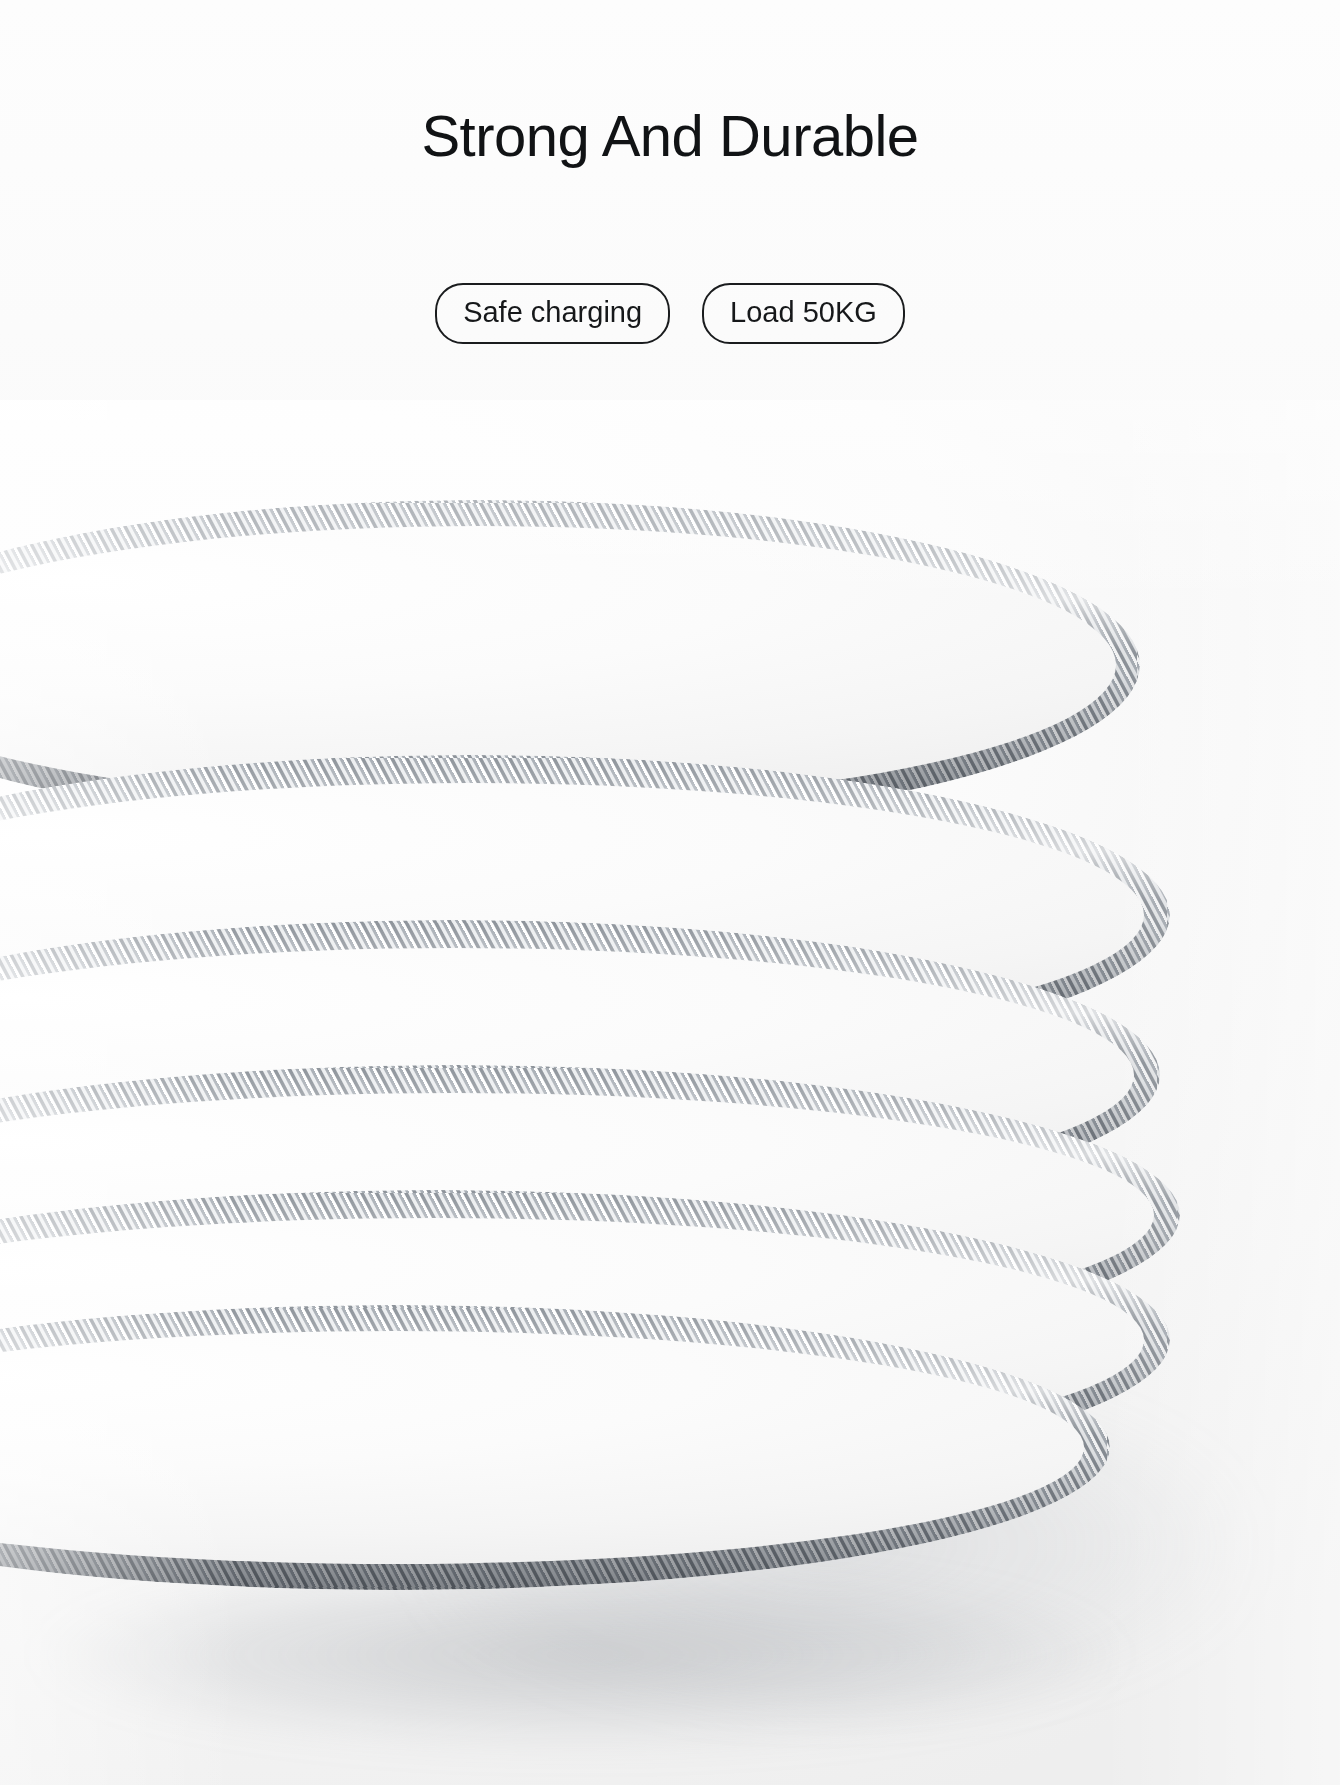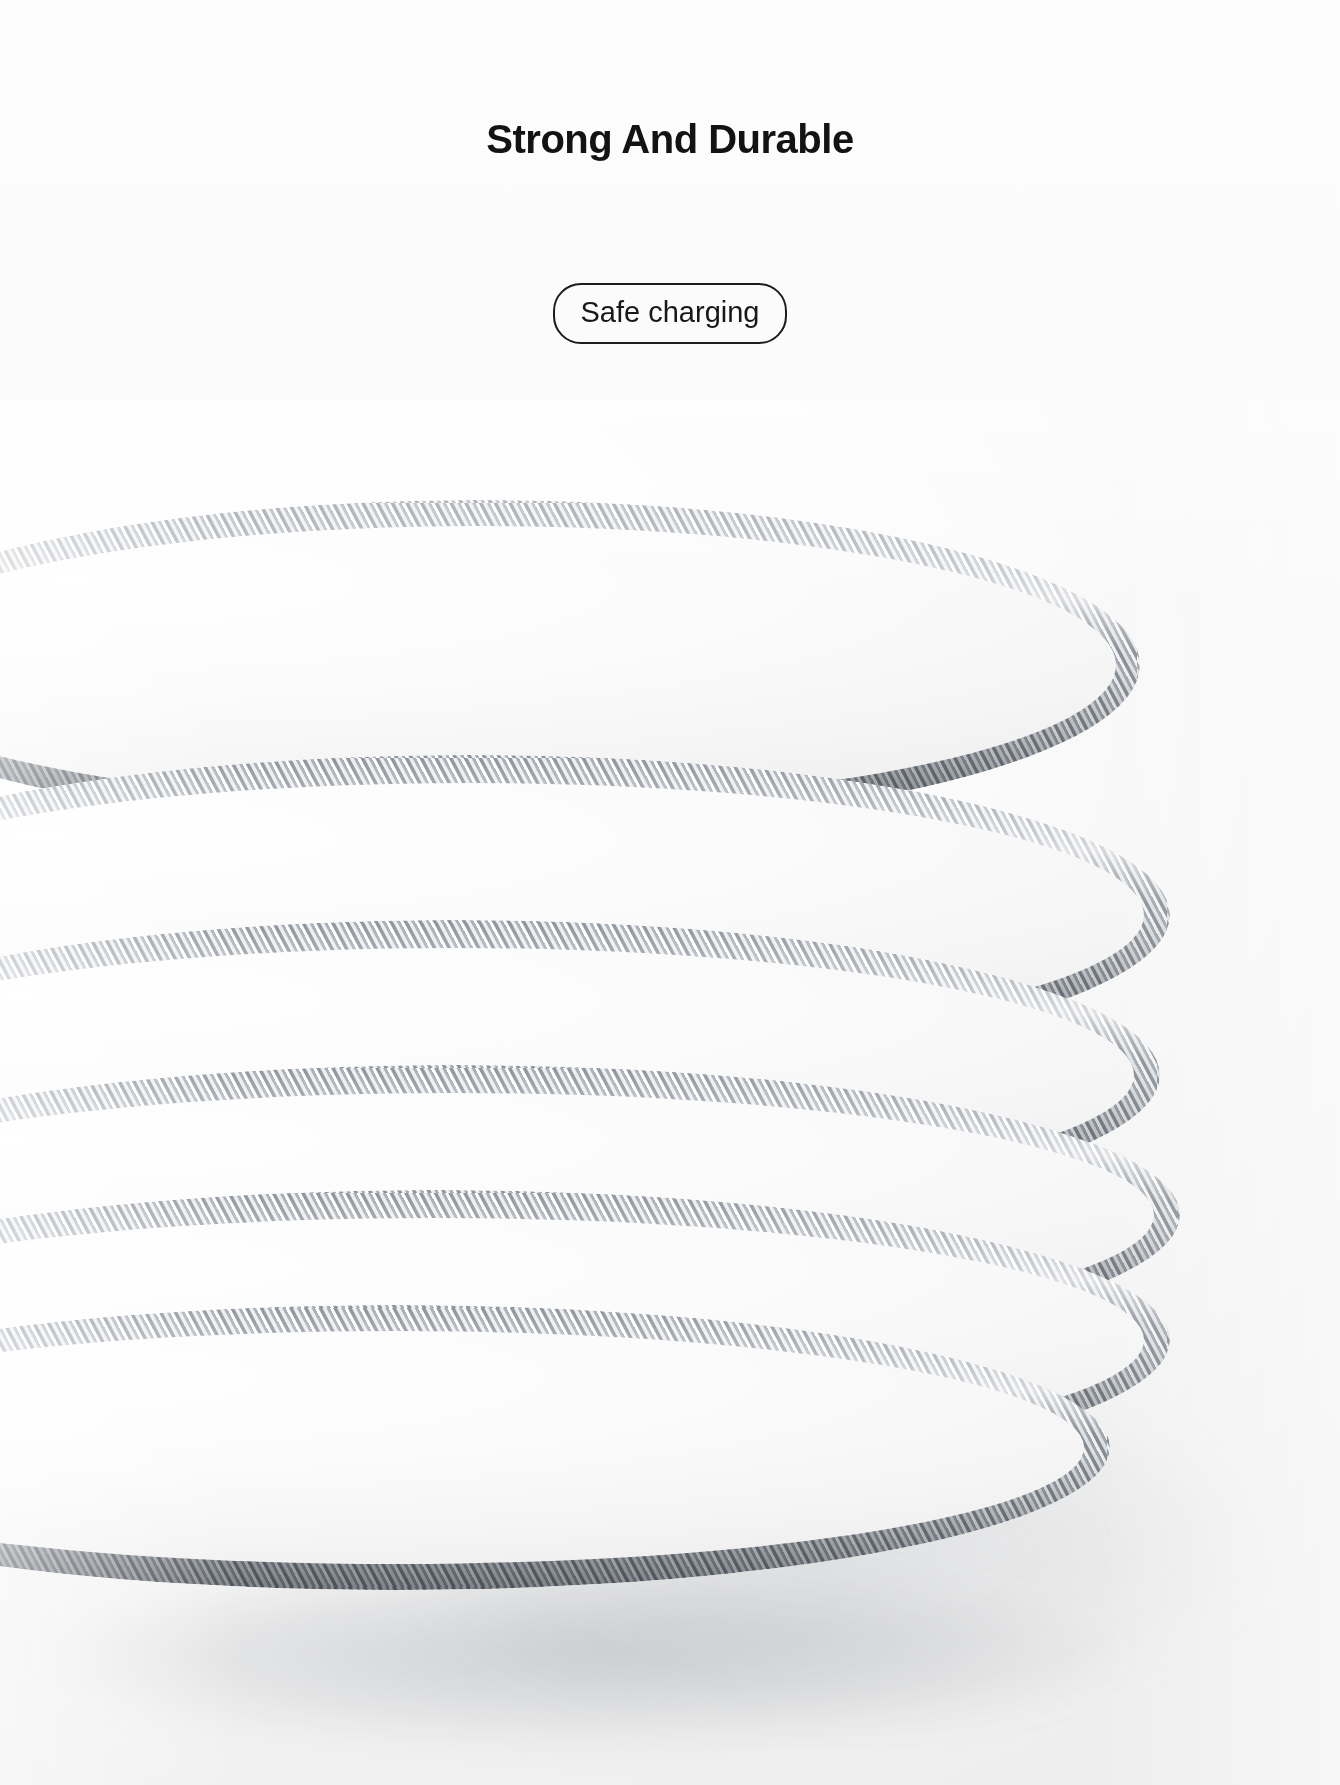--- a/index.html
+++ b/index.html
@@ -26,26 +26,26 @@
   
   .headings {
     position: absolute;
     top: 96px;
     left: 0;
     width: 100%;
     text-align: center;
     z-index: 5;
   }
   .headline {
-    font-size: 40px;
-    font-weight: 700;
+    font-size: 58px;
+    font-weight: 400;
     color: #111315;
     letter-spacing: -0.5px;
     line-height: 1.38;
-    margin: 16px;
+    margin: 0;
   }
 
   
   .badges {
     position: absolute;
     top: 283px;
     left: 0;
     width: 100%;
     display: flex;
     justify-content: center;
@@ -165,20 +165,21 @@
 <body>
 
 <div class="page">
 
   <div class="headings">
     <h1 class="headline">Strong And Durable</h1>
   </div>
 
   <div class="badges">
     <div class="badge">Safe charging</div>
+    <div class="badge">Load 50KG</div>
   </div>
 
   <div class="photo">
 
     <div class="floor-shadow2"></div>
     <div class="floor-shadow"></div>
 
     <div class="ring" style="left:-180px; top:100px; width:1320px; height:330px;">
       <div class="tex"></div>
       <div class="shade"></div>

